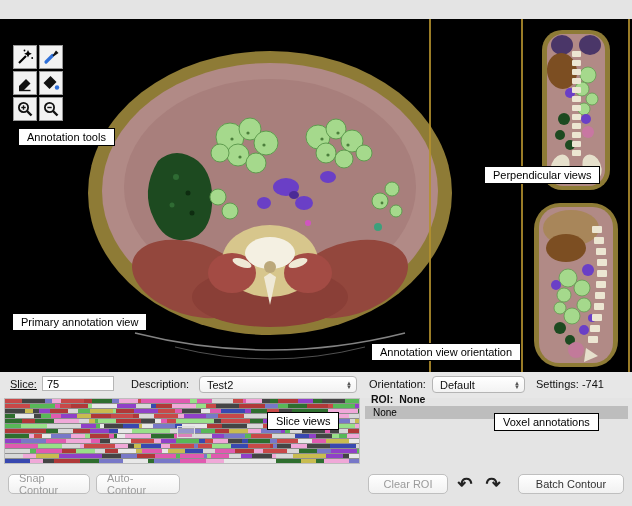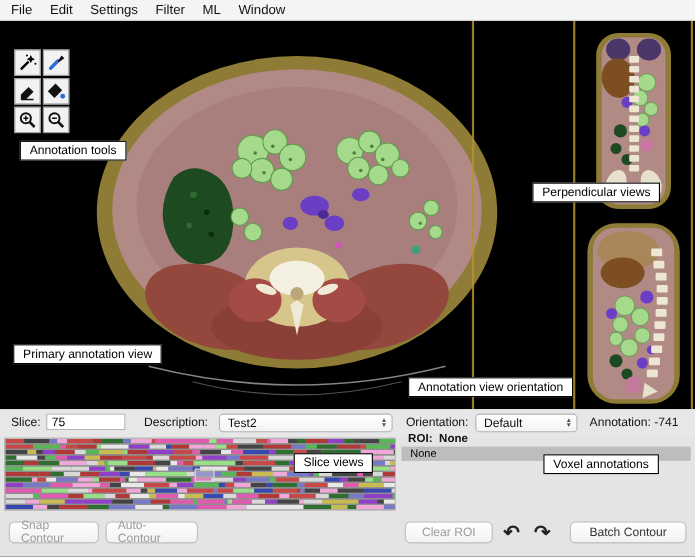--- a/index.html
+++ b/index.html
@@ -67,28 +67,20 @@
   .icon-btn{position:absolute;width:26px;height:26px;background:transparent;border:none;
     font-size:18px;font-weight:bold;color:#222;display:flex;align-items:center;justify-content:center;cursor:pointer;}
 
   svg{display:block;}
 </style>
 </head>
 <body>
 
 <div id="app">
 
-  <div class="menubar">
-      <span class="menu-item">File</span>
-      <span class="menu-item">Edit</span>
-      <span class="menu-item">Settings</span>
-      <span class="menu-item">Filter</span>
-      <span class="menu-item">ML</span>
-      <span class="menu-item">Window</span>
-    </div>
 
   <div class="canvas">
 
 
     <svg style="position:absolute;left:80px;top:22px;" width="380" height="322" viewBox="0 0 380 322">
       <ellipse cx="190" cy="152" rx="182" ry="142" fill="#8e7b36"></ellipse>
       <ellipse cx="190" cy="150" rx="168" ry="128" fill="#b18a86"></ellipse>
       <ellipse cx="190" cy="146" rx="146" ry="108" fill="#a87f7c"></ellipse>
       <ellipse cx="112" cy="238" rx="62" ry="36" fill="#93473d" transform="rotate(18 112 238)"></ellipse>
       <ellipse cx="268" cy="238" rx="62" ry="36" fill="#93473d" transform="rotate(-18 268 238)"></ellipse>
@@ -280,40 +272,40 @@
   </div>
 
   <div class="callout" style="left:18px;top:128px;">Annotation tools</div>
   <div class="callout" style="left:12px;top:313px;">Primary annotation view</div>
   <div class="callout" style="left:484px;top:166px;text-align:right;">Perpendicular views</div>
   <div class="callout" style="left:371px;top:343px;">Annotation view orientation</div>
   <div class="callout" style="left:267px;top:412px;">Slice views</div>
   <div class="callout" style="left:494px;top:413px;">Voxel annotations</div>
 
   <div class="controls">
-    <span class="ctl-label" style="left:10px;">Slice:</span>
+    <span class="ctl-label" style="left:10px;text-decoration:underline;">Slice:</span>
     <input class="text-input" style="left: 42px; width: 72px;" value="75">
     <span class="ctl-label" style="left:131px;">Description:</span>
     <div class="select" style="left:199px;width:158px;">
       <span class="sel-text">Test2</span>
       <span class="chev">
           <span>▲</span>
           <span>▼</span>
         </span>
     </div>
     <span class="ctl-label" style="left:369px;">Orientation:</span>
     <div class="select" style="left:432px;width:93px;">
       <span class="sel-text">Default</span>
       <span class="chev">
           <span>▲</span>
           <span>▼</span>
         </span>
     </div>
     <span class="ctl-label" style="left:536px;">
-      <span>Annotation:</span>
+      <span>Settings:</span>
       <span>-741</span>
     </span>
   </div>
 
   <div class="slice-viewer">
     <div>
         <div class="strip-row">
           <span style="width: 17px; background: rgb(200, 72, 72);"></span>
           <span style="width: 23px; background: rgb(68, 68, 68);"></span>
           <span style="width: 7px; background: rgb(120, 120, 200);"></span>

